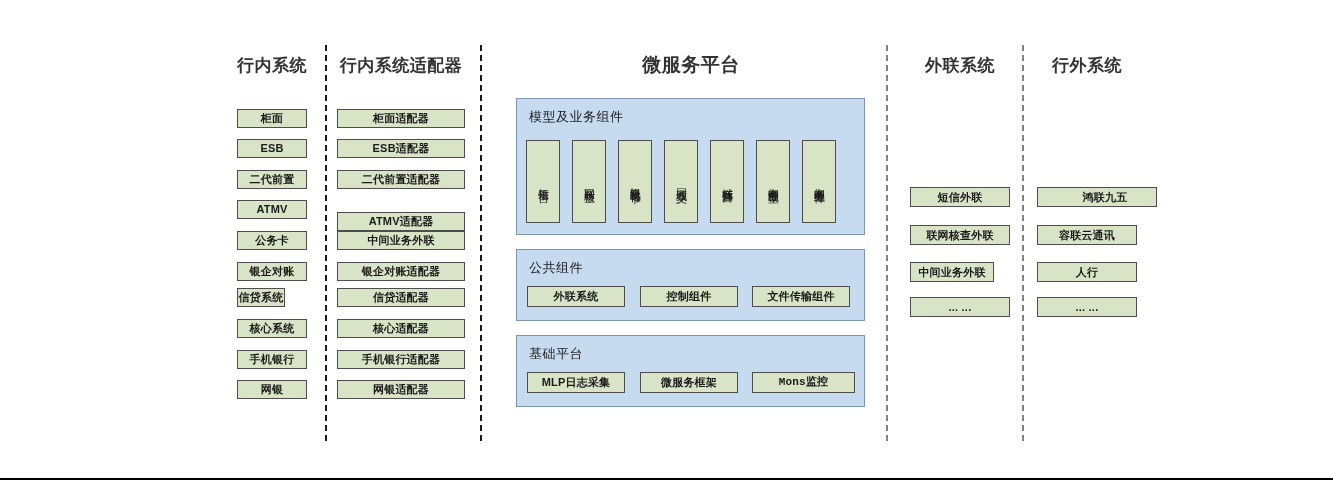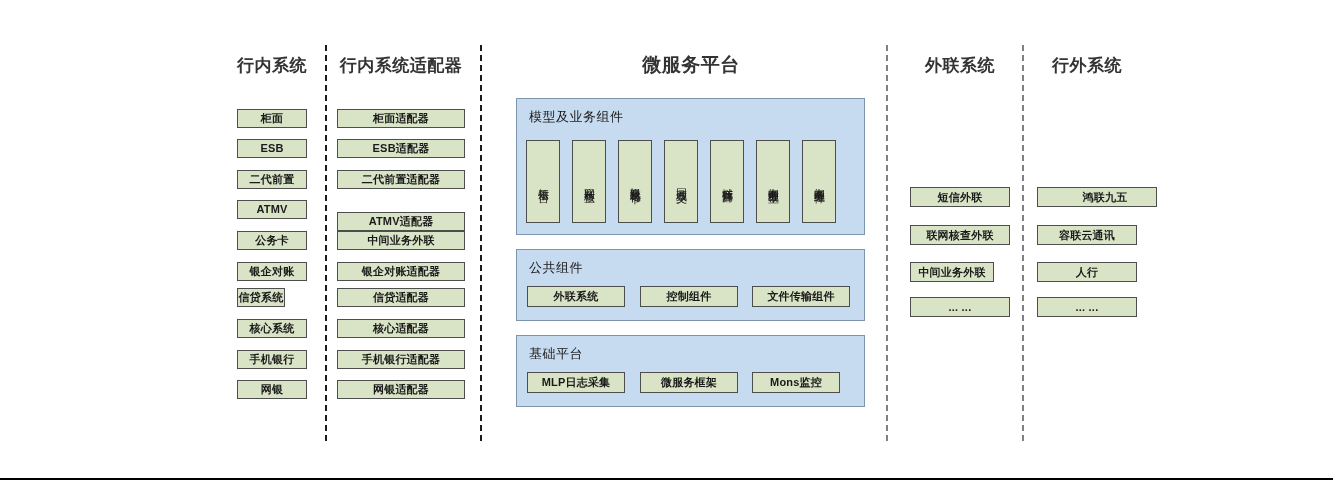--- a/index.html
+++ b/index.html
@@ -164,21 +164,21 @@
   </div>
   <div class="gbox" style="left:527px; top:286px; width:98px; height:21px;">外联系统</div>
   <div class="gbox" style="left:640px; top:286px; width:98px; height:21px;">控制组件</div>
   <div class="gbox" style="left:752px; top:286px; width:98px; height:21px;">文件传输组件</div>
 
   <div class="bpanel" style="left:516px; top:335px; width:349px; height:72px;">
     <div class="bpanel-title">基础平台</div>
   </div>
   <div class="gbox" style="left:527px; top:372px; width:98px; height:21px;">MLP日志采集</div>
   <div class="gbox" style="left:640px; top:372px; width:98px; height:21px;">微服务框架</div>
-  <div class="gbox" style="left:752px; top:372px; width:88px; height:21px;">Mons监控</div>
+  <div class="gbox" style="left:752px; top:372px; width:103px; height:21px;font-family:Liberation Mono, monospace;">Mons监控</div>
 
   <div class="gbox" style="left:910px; top:187px; width:100px; height:20px;">短信外联</div>
   <div class="gbox" style="left:910px; top:225px; width:100px; height:20px;">联网核查外联</div>
   <div class="gbox" style="left:910px; top:262px; width:84px; height:20px;">中间业务外联</div>
   <div class="gbox" style="left:910px; top:297px; width:100px; height:20px;">... ...</div>
 
   <div class="gbox" style="left:1037px; top:187px; width:120px; height:20px;padding-left:16px;">鸿联九五</div>
   <div class="gbox" style="left:1037px; top:225px; width:100px; height:20px;">容联云通讯</div>
   <div class="gbox" style="left:1037px; top:262px; width:100px; height:20px;">人行</div>
   <div class="gbox" style="left:1037px; top:297px; width:100px; height:20px;">... ...</div>

